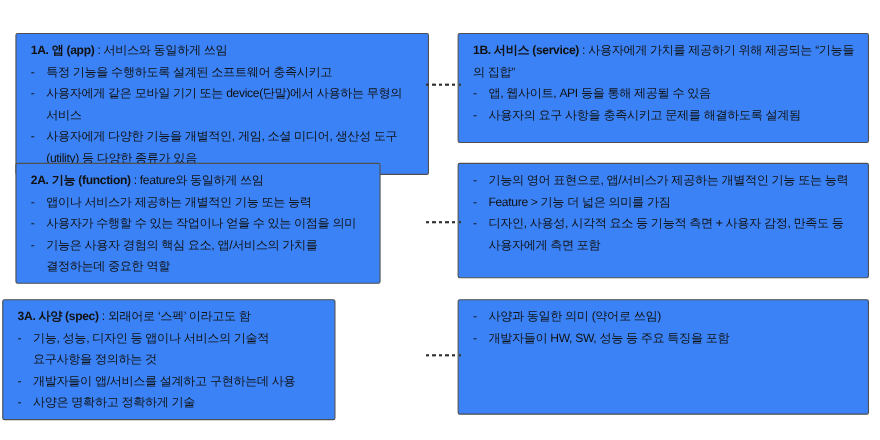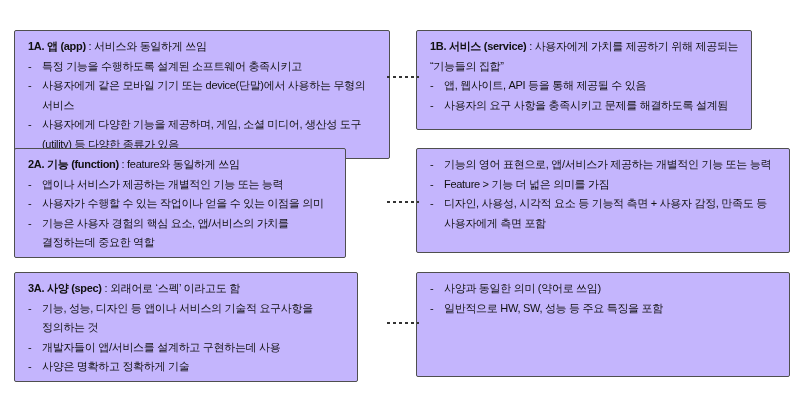--- a/index.html
+++ b/index.html
@@ -12,29 +12,29 @@
     color: #111111;
     font-size: 11px;
     letter-spacing: -0.3px;
     overflow: hidden;
   }
   .box {
     position: absolute;
     box-sizing: border-box;
     border: 1.5px solid #4f4f4f;
     border-radius: 2px;
-    background: #c4b5fd;
+    background: #3b82f6;
     padding: 6px 8px 4px 13px;
     line-height: 19.5px;
   }
   .pos-1a { left: 14px;  top: 30px;  width: 376px; min-height: 100px; }
-  .pos-1b { left: 416px; top: 30px;  width: 336px; min-height: 100px; }
+  .pos-1b { left: 416px; top: 30px;  width: 374px; min-height: 100px; }
   .pos-2a { left: 14px;  top: 148px; width: 332px; min-height: 105px; }
   .pos-2b { left: 416px; top: 148px; width: 374px; min-height: 105px; }
-  .pos-3a { left: 14px;  top: 272px; width: 344px; min-height: 105px; }
+  .pos-3a { left: 2px;  top: 272px; width: 303px; min-height: 105px; }
   .pos-3b { left: 416px; top: 272px; width: 374px; min-height: 105px; }
   .box-title { font-weight: 700; }
   .box-title .title-rest { font-weight: 400; }
   .bullet { display: flex; align-items: flex-start; }
   .bullet .dash {
     flex: none;
     width: 14px;
   }
   .bullet .btext {
     flex: 1 1 auto;
@@ -62,21 +62,21 @@
     <div class="bullet">
       <span class="dash">-</span>
       <span class="btext">특정 기능을 수행하도록 설계된 소프트웨어 충족시키고</span>
     </div>
     <div class="bullet">
       <span class="dash">-</span>
       <span class="btext">사용자에게 같은 모바일 기기 또는 device(단말)에서 사용하는 무형의 서비스</span>
     </div>
     <div class="bullet">
       <span class="dash">-</span>
-      <span class="btext">사용자에게 다양한 기능을 제공하며, 게임, 소셜 미디어, 생산성 도구(utility) 등 다양한 종류가 있음</span>
+      <span class="btext">사용자에게 다양한 기능을 개별적인, 게임, 소셜 미디어, 생산성 도구(utility) 등 다양한 종류가 있음</span>
     </div>
   </section>
 
   <section class="box pos-1b">
     <div class="box-title"><span>1B. 서비스 (service)</span><span class="title-rest"> : 사용자에게 가치를 제공하기 위해 제공되는 “기능들의 집합”</span></div>
     <div class="bullet">
       <span class="dash">-</span>
       <span class="btext">앱, 웹사이트, API 등을 통해 제공될 수 있음</span>
     </div>
     <div class="bullet">
@@ -132,21 +132,21 @@
     </div>
   </section>
 
   <section class="box pos-3b">
     <div class="bullet">
       <span class="dash">-</span>
       <span class="btext">사양과 동일한 의미 (약어로 쓰임)</span>
     </div>
     <div class="bullet">
       <span class="dash">-</span>
-      <span class="btext">일반적으로 HW, SW, 성능 등 주요 특징을 포함</span>
+      <span class="btext">개발자들이 HW, SW, 성능 등 주요 특징을 포함</span>
     </div>
   </section>
 
   <div class="connector conn-1"></div>
   <div class="connector conn-2"></div>
   <div class="connector conn-3"></div>
 
 </div>
 
 </body></html>

